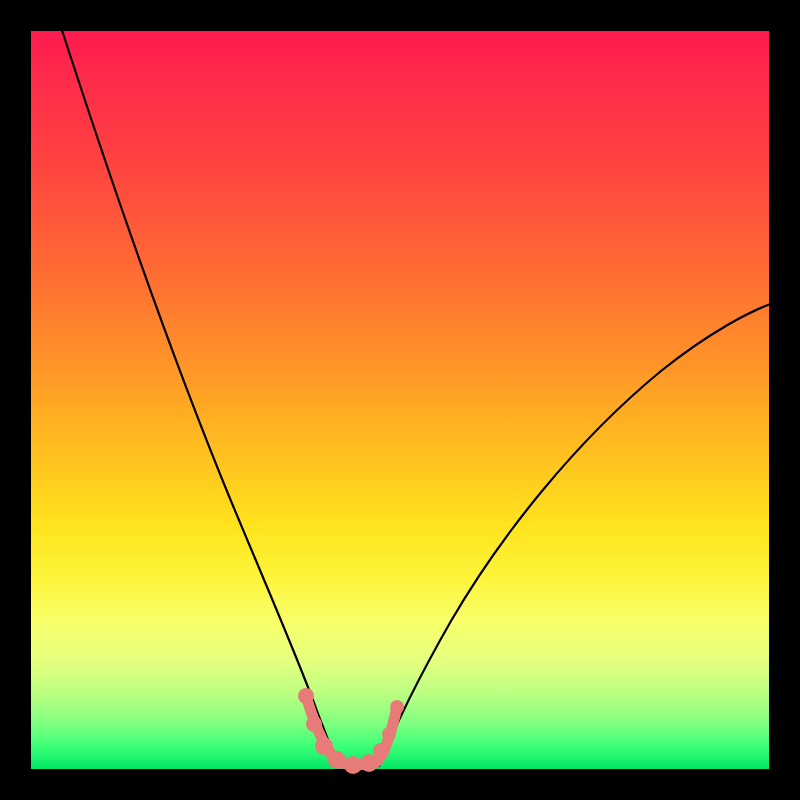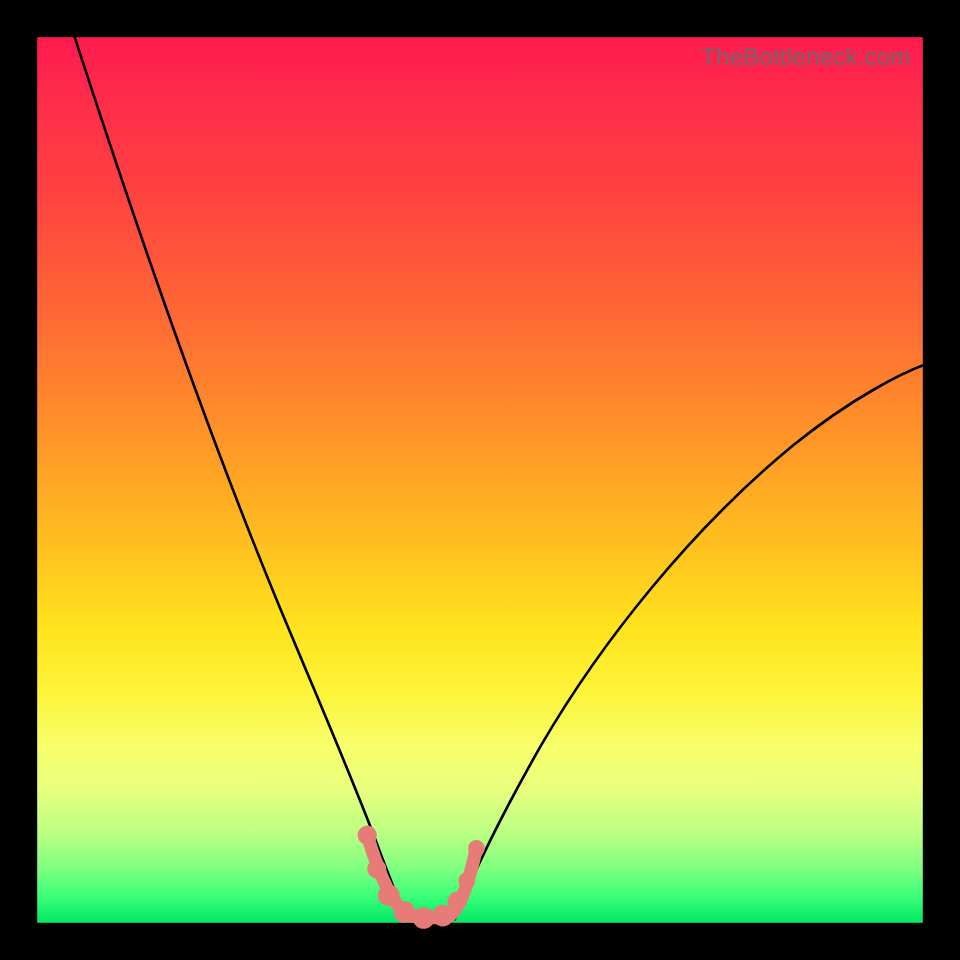--- a/index.html
+++ b/index.html
@@ -76,21 +76,20 @@
   .bead {
     fill: #e77b77;
   }
 </style>
 </head>
 <body>
 
 <div class="frame">
   <div class="plot">
 
-    <div class="watermark">TheBottleneck.com</div>
 
     <svg class="curves" viewBox="0 0 738 738">
 
       <path class="curve" d="M 28 -10
                C 70 120, 130 300, 200 470
                C 240 566, 268 630, 286 680
                C 296 706, 303 725, 308 735"></path>
 
       <path class="curve" d="M 348 735
                C 358 710, 380 660, 420 590

